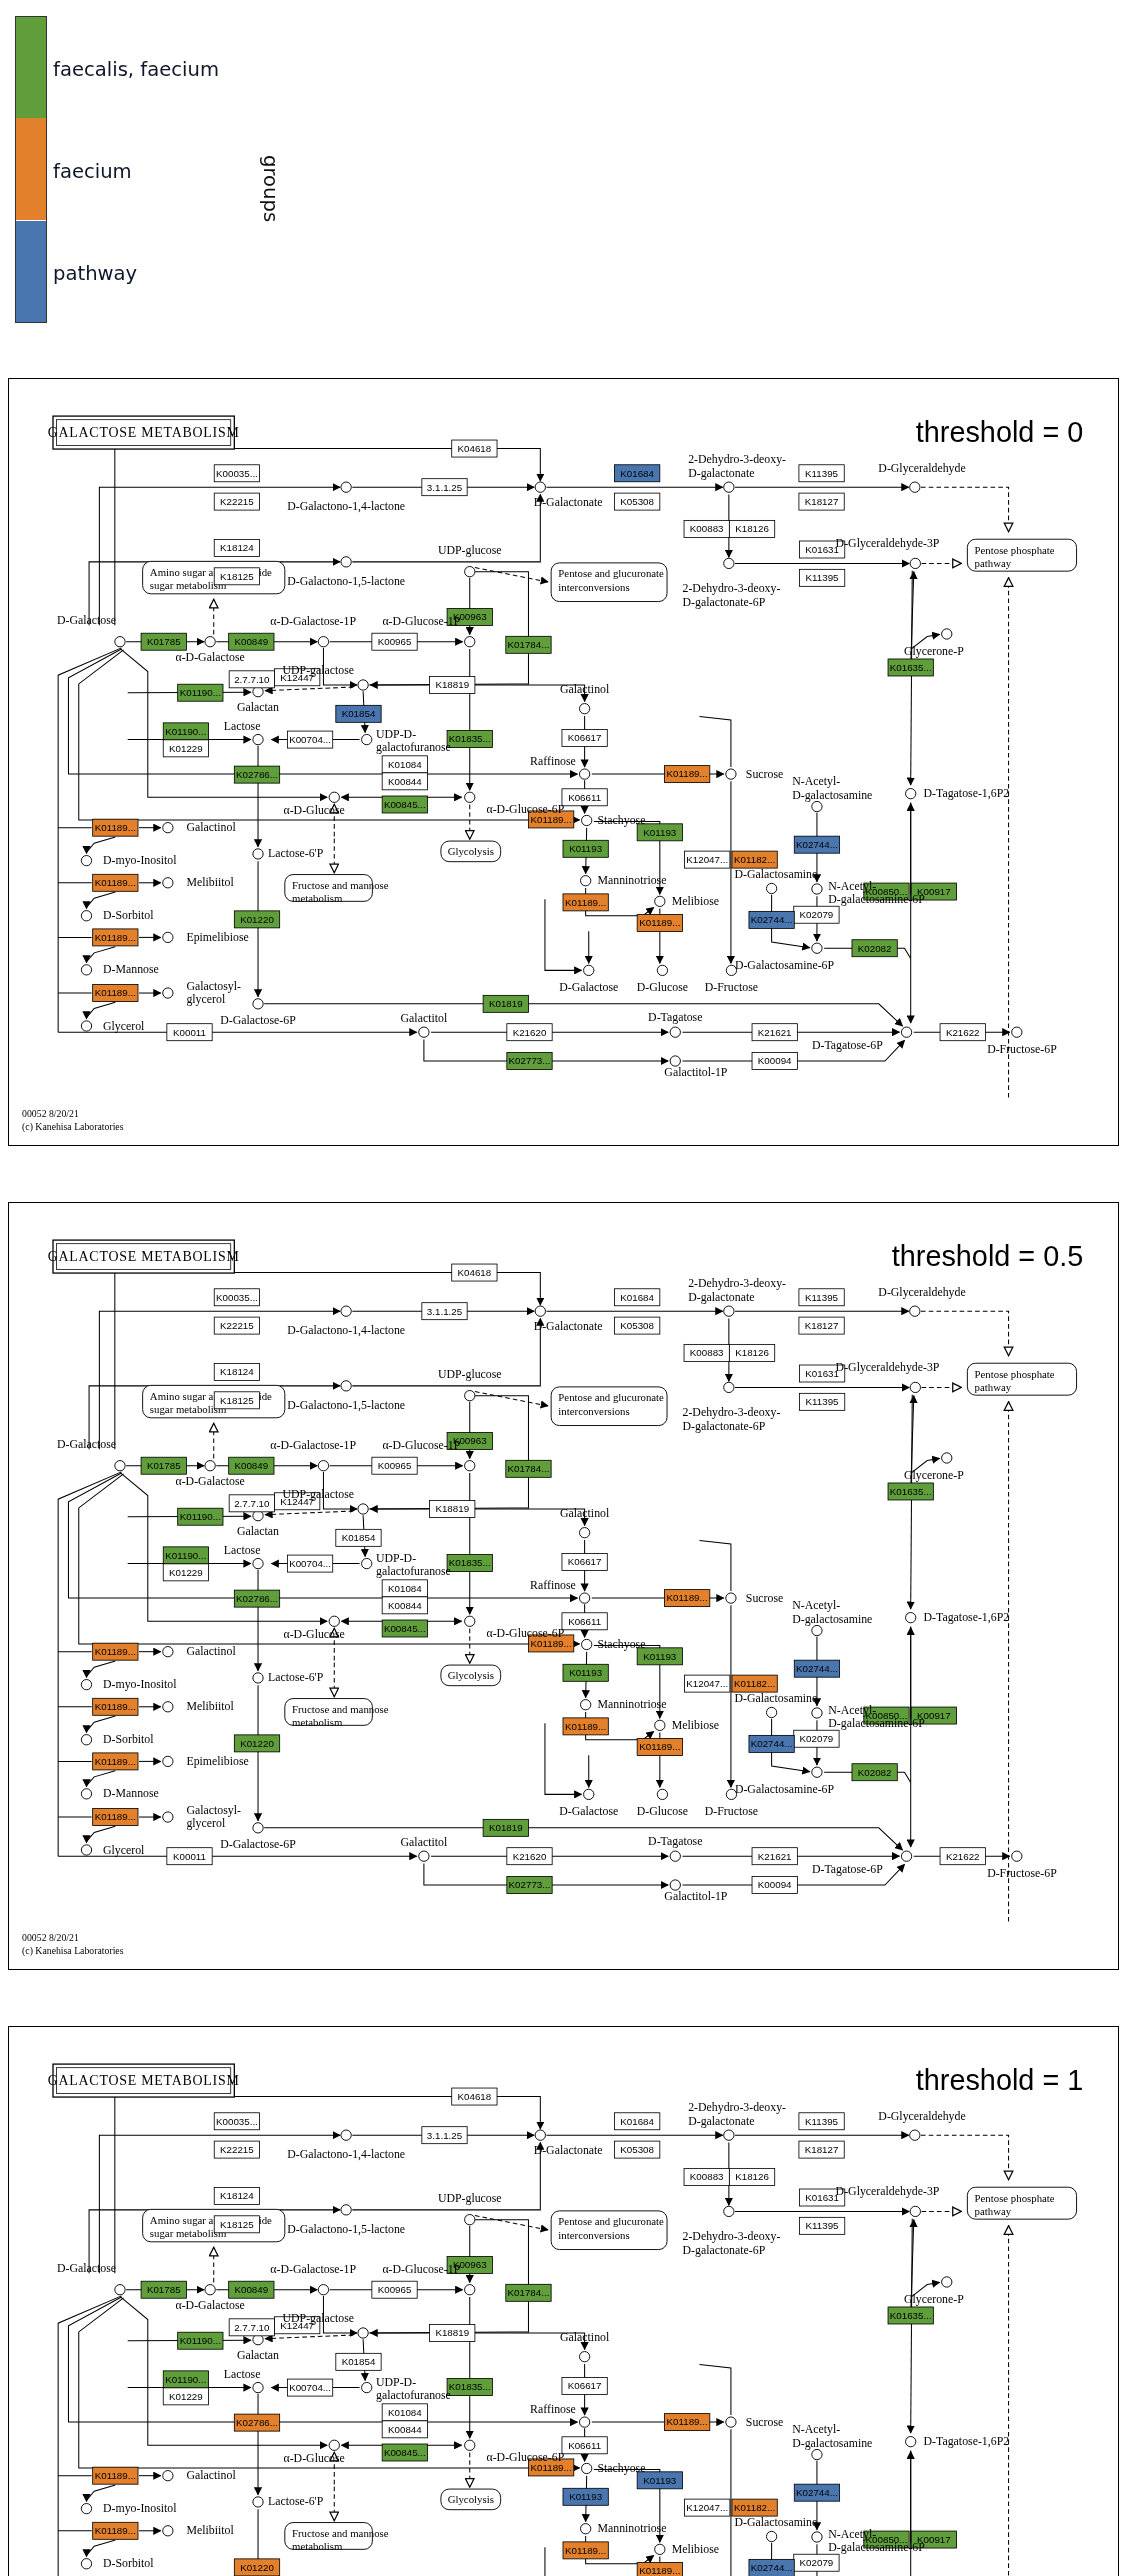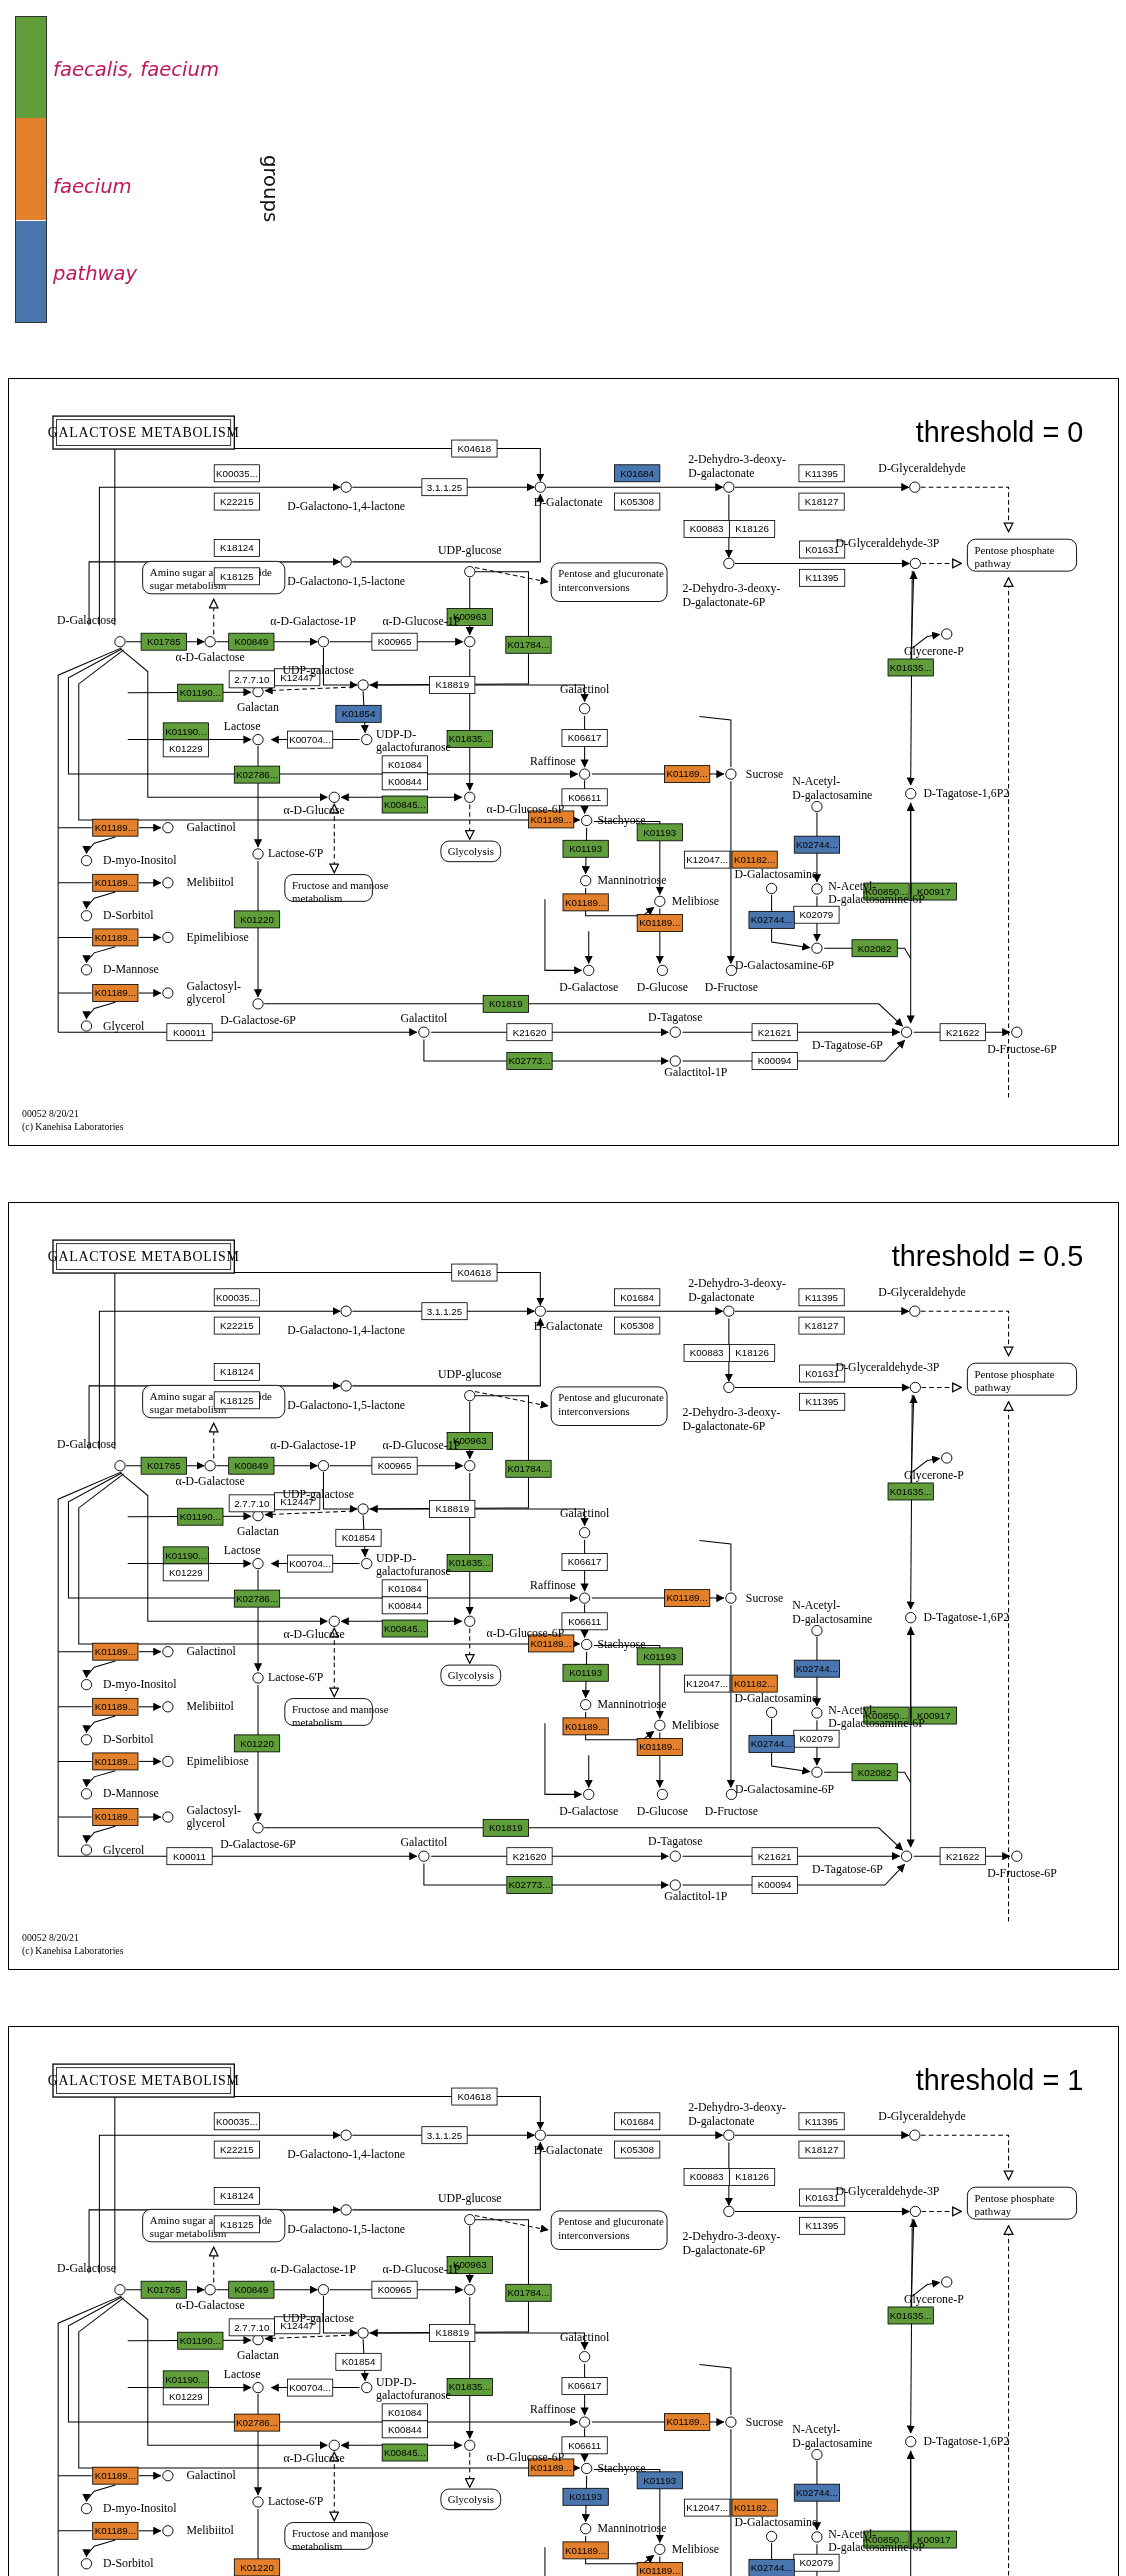--- a/index.html
+++ b/index.html
@@ -1,35 +1,35 @@
 <!DOCTYPE html>
 <html style="font-size:8.2px"><head>
 <meta charset="utf-8">
 <style>
   html,body{margin:0;padding:0;background:#fff;}
   body{width:1126px;height:2797px;position:relative;font-family:"Liberation Sans",sans-serif;}
   .legend{position:absolute;left:0;top:0;width:361px;height:350px;}
   .colorbar{position:absolute;left:15.5px;top:17px;width:30px;height:305px;outline:0.8px solid #333;}
   .colorbar .seg{position:absolute;left:0;width:100%;}
-  .leg-label{position:absolute;left:53px;font-size:19.6px;color:#be185d;white-space:nowrap;font-family:"DejaVu Sans",sans-serif;font-style:italic;}
+  .leg-label{position:absolute;left:53px;font-size:19.6px;color:#0f172a;white-space:nowrap;font-family:"DejaVu Sans",sans-serif;}
   .axis-label{position:absolute;left:282px;top:155px;font-size:19.6px;color:#111;transform:rotate(90deg);transform-origin:left top;font-family:"DejaVu Sans",sans-serif;}
   .panel{position:absolute;left:7.7px;width:1109px;height:766px;border:1px solid #000;background:#fff;}
   .panel svg{display:block;width:100%;height:100%;}
 </style>
 </head>
 <body>
 
 <div class="legend">
   <div class="colorbar">
     <div class="seg" style="top: 0px; height: 101px; background: rgb(95, 158, 59);"></div>
     <div class="seg" style="top: 101px; height: 102px; background: rgb(226, 128, 43);"></div>
     <div class="seg" style="top: 204px; height: 101px; background: rgb(74, 118, 176);"></div>
   </div>
   <div class="leg-label" style="top:58px;">faecalis, faecium</div>
-  <div class="leg-label" style="top:175px;text-align:right;">faecium</div>
+  <div class="leg-label" style="top:160px;text-align:right;">faecium</div>
   <div class="leg-label" style="top:262px;">pathway</div>
   <div class="axis-label">groups</div>
 </div>
 
 <div class="panel" style="top:378px;" id="panel0">
     <svg viewBox="0 0 2152 1487">
       <defs>
         <marker id="mA0" viewBox="0 0 10 10" refX="9" refY="5" markerWidth="8" markerHeight="8" orient="auto-start-reverse">
           <path d="M0,0 L10,5 L0,10 z" fill="#000"></path>
         </marker>

